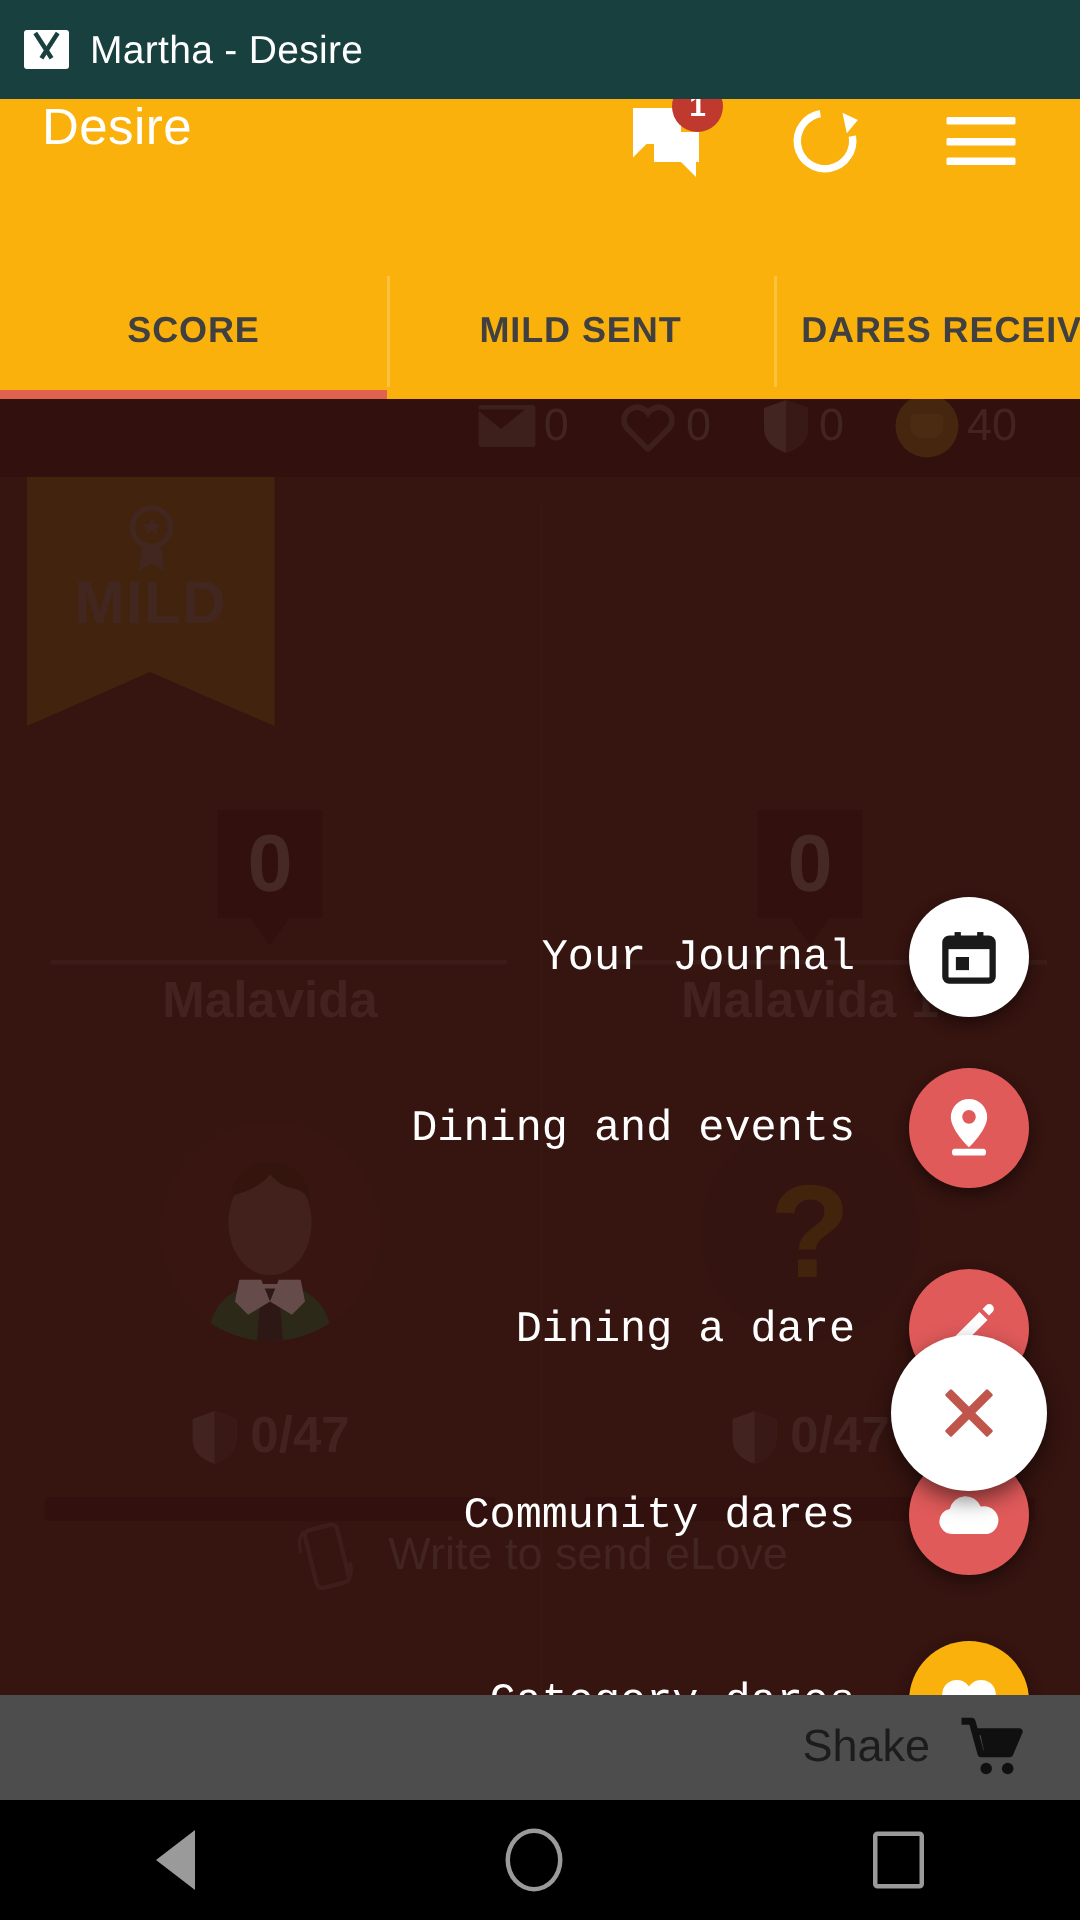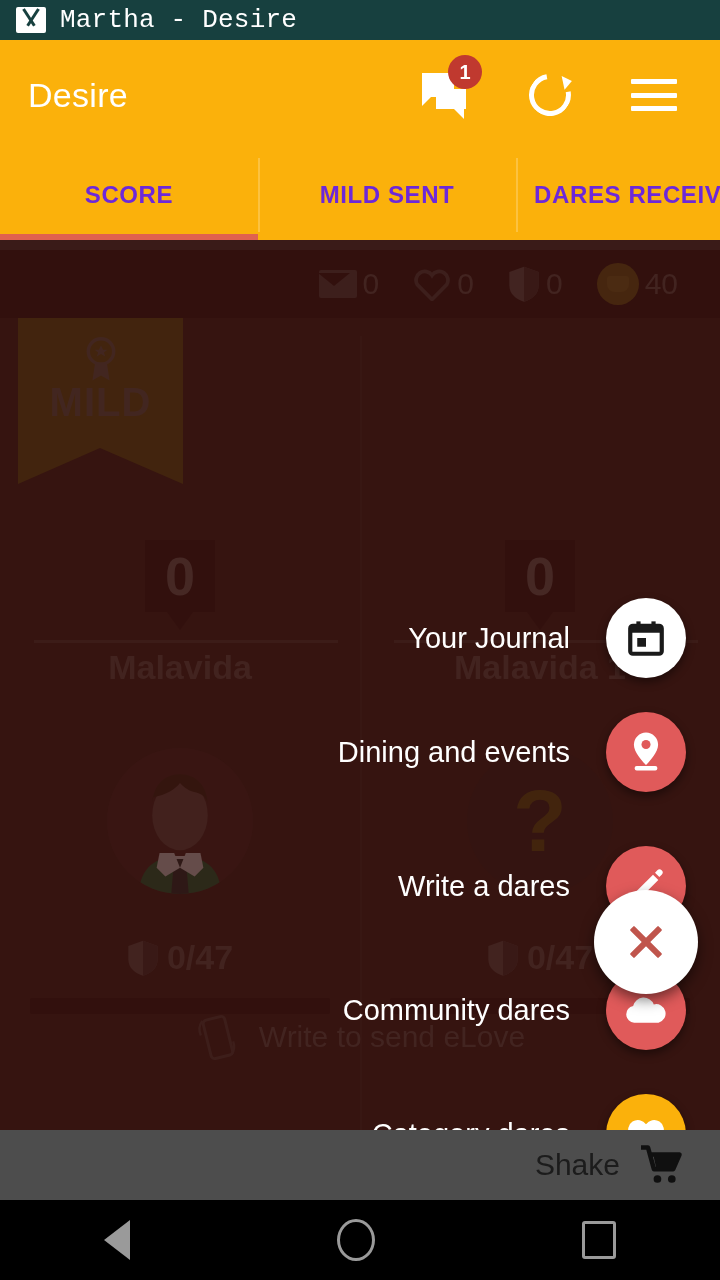--- a/index.html
+++ b/index.html
@@ -7,40 +7,40 @@
   body {
     font-family:"Liberation Sans", sans-serif;
     background:#3a1b18;
     overflow:hidden;
     position:relative;
   }
   .phone { position:relative; width:720px; height:1280px; overflow:hidden; }
 
   
   .statusbar {
-    height:40px; background:#17403f; display:flex; align-items:center;
-    padding-left:16px; gap:14px; position:relative; z-index:40;font-family:Liberation Mono, monospace;
+    height:66px; background:#17403f; display:flex; align-items:center;
+    padding-left:16px; gap:14px; position:relative; z-index:40;
   }
   .gm-icon {
     width:30px; height:26px; background:#fff; border-radius:2px;
     position:relative; flex:none;
   }
   .gm-icon::before, .gm-icon::after {
     content:""; position:absolute; top:2px; width:3px; height:20px; background:#17403f;
     transform-origin:top center;
   }
   .gm-icon::before { left:6px; transform:rotate(-33deg); }
   .gm-icon::after  { right:6px; transform:rotate(33deg); }
   .status-title { color:#fff; font-size:26px; letter-spacing:.2px; }
 
   
   .appbar {
     background:#fbb10b; height:200px; position:relative; z-index:35;
   }
-  .appbar-top { height:110px; display:flex; align-items:center; padding:0 28px; }
+  .appbar-top { height:110px; display:flex; align-items:flex-start; padding:0 28px; }
   .app-title { color:#fff; font-size:34px; flex:1; letter-spacing:.3px; }
   .actions { display:flex; align-items:center; gap:48px; padding-right:10px; }
   .act { position:relative; width:56px; height:56px; display:flex; align-items:center; justify-content:center; cursor:pointer; }
 
   
   .chat-ic { position:relative; width:48px; height:44px; }
   .chat-ic .b1 { position:absolute; left:0; top:0; width:32px; height:24px; background:#fff; }
   .chat-ic .b1::after { content:""; position:absolute; left:0; bottom:-9px; border-left:10px solid #fff; border-bottom:10px solid transparent; }
   .chat-ic .b2 { position:absolute; left:14px; top:16px; width:30px; height:20px; background:#fff; }
   .chat-ic .b2::after { content:""; position:absolute; right:2px; bottom:-10px; border-right:10px solid #fff; border-bottom:10px solid transparent; }
@@ -61,21 +61,21 @@
     transform:rotate(-12deg);
   }
   
   .burger { width:46px; height:32px; display:flex; flex-direction:column; justify-content:space-between; }
   .burger span { display:block; height:5px; background:#fff; border-radius:1px; }
 
   
   .tabs { height:90px; display:flex; position:relative; }
   .tab {
     flex:0 0 258px; display:flex; align-items:center; justify-content:center;
-    color:#6d28d9; font-size:24px; font-weight:bold; letter-spacing:.6px;
+    color:#404040; font-size:24px; font-weight:bold; letter-spacing:.6px;
     position:relative; white-space:nowrap; cursor:pointer;
   }
   .tab + .tab::before { content:""; position:absolute; left:0; top:8px; bottom:8px; width:2px; background:rgba(255,255,255,.22); }
   .tab.active::after { content:""; position:absolute; left:0; right:0; bottom:0; height:6px; background:#e0614f; }
 
   
   .content { position:absolute; left:0; top:250px; right:0; bottom:130px; background:#412019; overflow:hidden; }
   .dim-overlay { position:absolute; inset:0; background:rgba(50,15,12,.72); z-index:20; }
 
   
@@ -148,21 +148,21 @@
   .progress { position:absolute; left:50%; transform:translateX(-50%); top:680px; width:300px; height:16px; background:#331311; border-radius:2px; }
 
   .shake {
     position:absolute; left:0; right:0; top:762px; display:flex; align-items:center; justify-content:center; gap:20px;
     color:#6d5954; font-size:30px; z-index:5;
   }
   .shake .ph { width:44px; height:50px; position:relative; }
   .shake .ph svg { width:100%; height:100%; }
 
   
-  .fabmenu { position:absolute; right:0; top:250px; bottom:130px; left:0; z-index:30; pointer-events:none; }
+  .fabmenu { position:absolute; right:0; top:250px; bottom:130px; left:0; z-index:30; pointer-events:none;font-family:Liberation Mono, monospace; }
   .fabitem { position:absolute; right:34px; display:flex; align-items:center; justify-content:flex-end; gap:36px; pointer-events:auto; cursor:pointer; }
   .fablabel { color:#fff; font-size:29px; white-space:nowrap; }
   .fabcirc {
     width:80px; height:80px; border-radius:50%; display:flex; align-items:center; justify-content:center;
     box-shadow:0 4px 10px rgba(0,0,0,.45); flex:none;
   }
   .fabcirc svg { display:block; }
   .fabmain {
     position:absolute; right:22px; bottom:26px; width:104px; height:104px; border-radius:50%;
     background:#fff; display:flex; align-items:center; justify-content:center;
@@ -379,21 +379,21 @@
         <span class="fabcirc" style="background:#e05a5a;">
           <svg width="40" height="42" viewBox="0 0 24 26">
             <path d="M12 1a7.5 7.5 0 0 1 7.5 7.5C19.5 14 12 21 12 21S4.5 14 4.5 8.5A7.5 7.5 0 0 1 12 1Z" fill="#fff"></path>
             <circle cx="12" cy="8.4" r="2.8" fill="#e05a5a"></circle>
             <rect x="5" y="21.6" width="14" height="2.8" rx="1.2" fill="#fff"></rect>
           </svg>
         </span>
       </div>
 
       <div class="fabitem" style="top:346px;">
-        <span class="fablabel">Write a dares</span>
+        <span class="fablabel">Dining a dare</span>
         <span class="fabcirc" style="background:#e05a5a;">
           <svg width="40" height="40" viewBox="0 0 24 24">
             <path d="M4 17.4 16.2 5.2l3.2 3.2L7.2 20.6 3 21.6Z" fill="#fff"></path>
             <path d="M17.4 4 20 6.6l1.4-1.4a1.8 1.8 0 0 0 0-2.6 1.8 1.8 0 0 0-2.6 0Z" fill="#fff"></path>
           </svg>
         </span>
       </div>
 
       <div class="fabitem" style="top:470px;">
         <span class="fablabel">Community dares</span>

